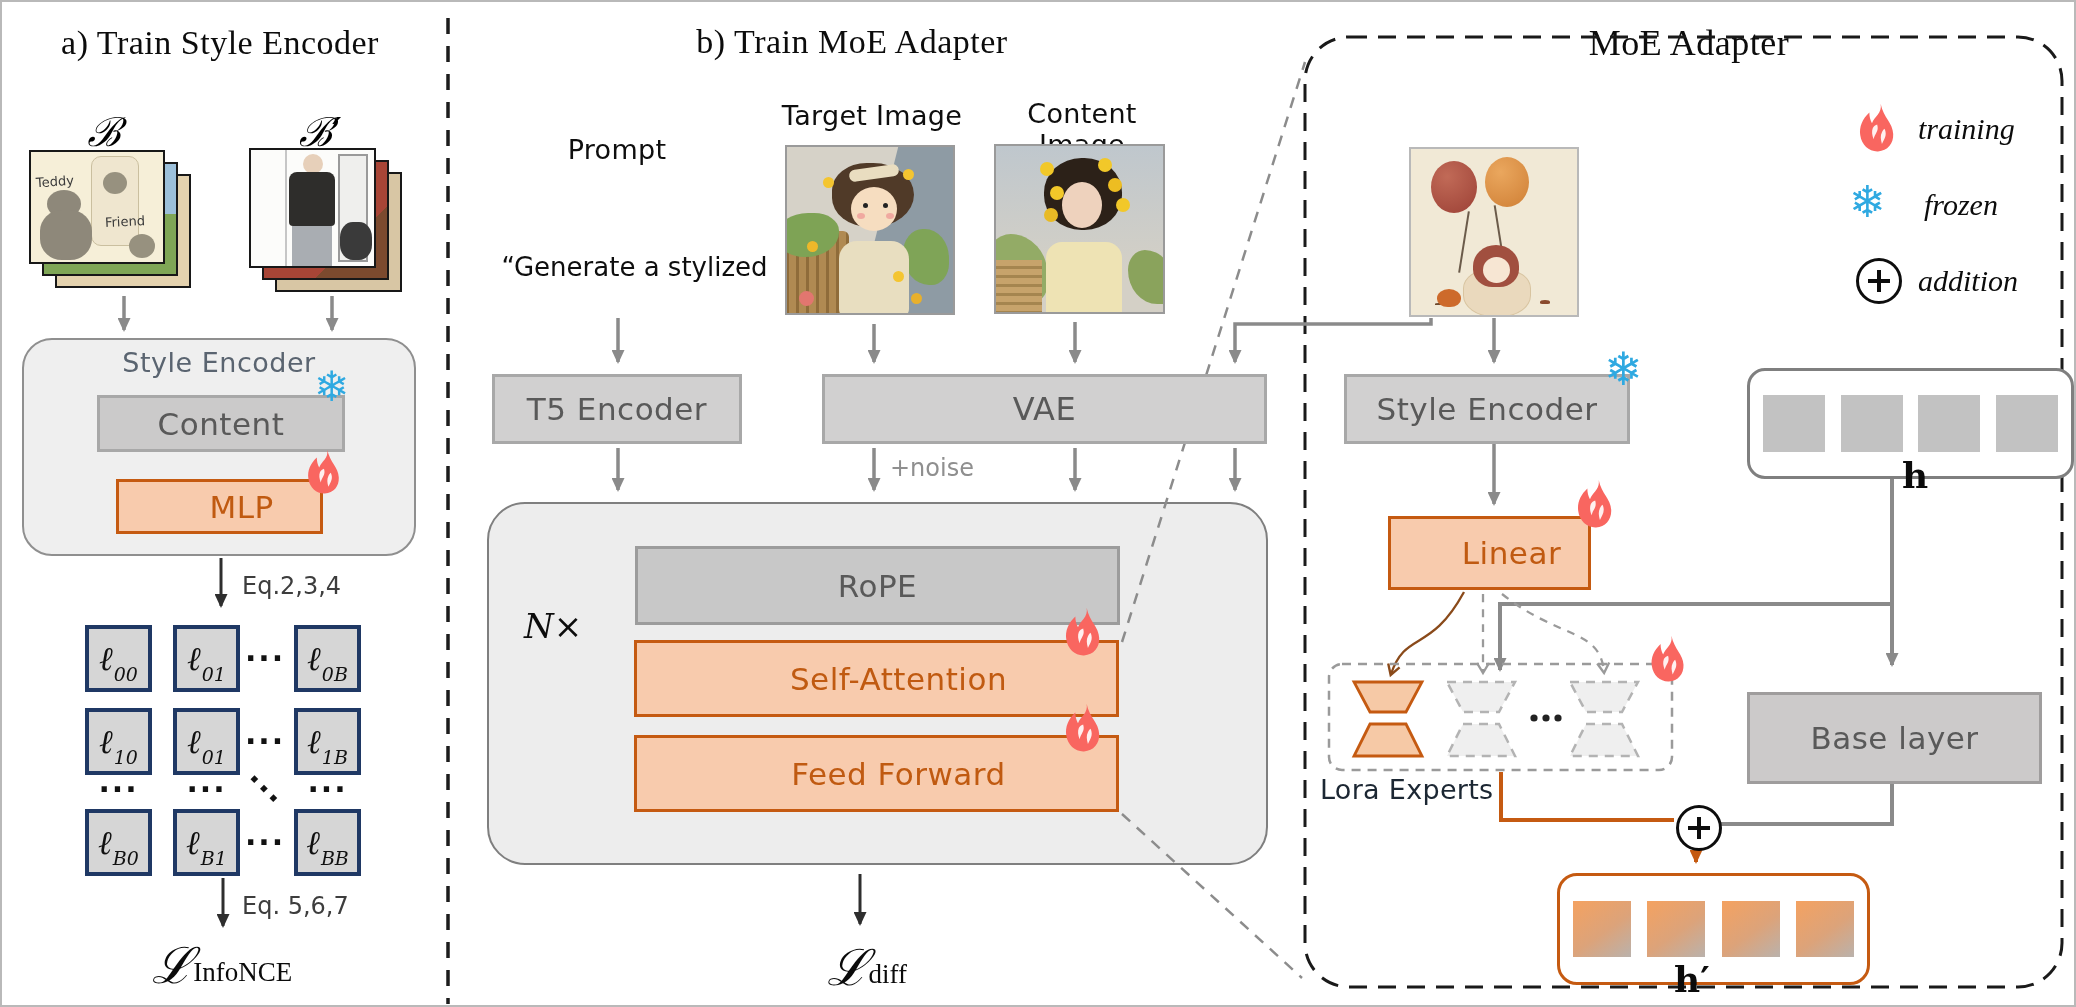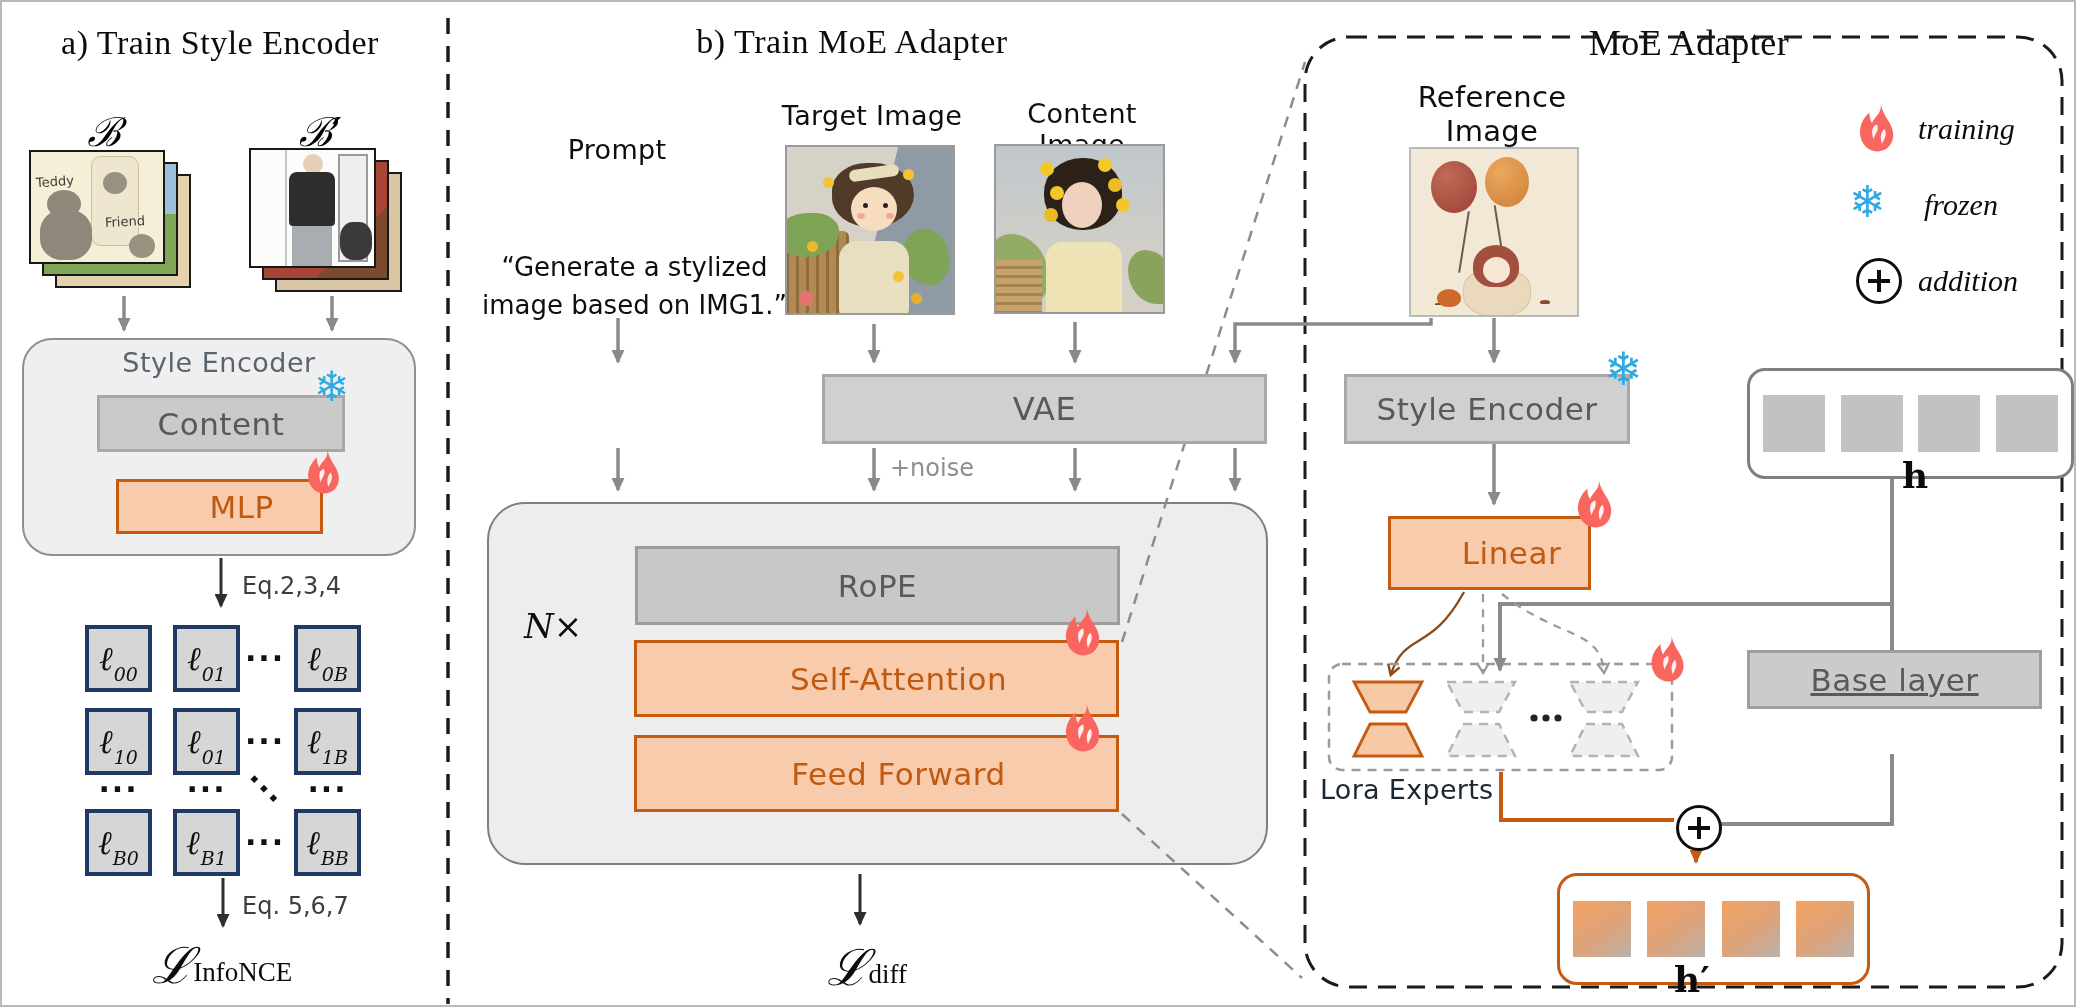--- a/index.html
+++ b/index.html
@@ -242,21 +242,20 @@
   <div class="abs ctr loss" style="left:100px;top:932px;width:240px;height:64px;z-index:3;">
     <span class="script">ℒ</span>
       <sub>InfoNCE</sub>
   </div>
 
   <div class="abs ctr ptitle serif" style="left:640px;top:16px;width:420px;height:48px;">b) Train MoE Adapter</div>
 
   <div class="abs ctr lab" style="left:545px;top:128px;width:140px;height:38px;">Prompt</div>
   <div class="abs" style="left:440px;top:246px;width:385px;text-align:center;font-size:26px;color:#0e0e0e;line-height:38px;">
     <div>“Generate a stylized</div>
-    <div>image based on IMG1.”</div>
   </div>
 
   <div class="abs ctr lab" style="left:775px;top:94px;width:190px;height:38px;">Target Image</div>
   <div class="abs ctr lab" style="left:980px;top:108px;width:200px;height:38px;">Content Image</div>
 
   <div class="abs imgframe" style="left:783px;top:143px;width:170px;height:170px;background:#d6d2c8;">
     <div class="art">
       <div style="right:-24px;top:-14px;width:100px;height:210px;background:#8e9ba4;transform:rotate(14deg);"></div>
       <div style="left:-8px;bottom:-6px;width:70px;height:88px;background:repeating-linear-gradient(90deg,#b08a52 0 7px,#8f6c3a 7px 10px);border-radius:6px;"></div>
       <div style="left:-10px;bottom:56px;width:62px;height:44px;background:#7ea355;border-radius:50% 40% 55% 45%;"></div>
@@ -277,20 +276,21 @@
     <div class="art">
       <div style="left:-10px;bottom:8px;width:62px;height:70px;background:#93ab66;border-radius:40% 60% 30% 60%;box-shadow:134px 8px 0 -8px #8aa35c;"></div>
       <div style="left:-6px;bottom:-8px;width:52px;height:60px;background:repeating-linear-gradient(0deg,#c7a36b 0 6px,#a5854f 6px 9px);"></div>
       <div style="left:48px;top:12px;width:78px;height:72px;background:#2c2118;border-radius:48%;"></div>
       <div style="left:66px;top:36px;width:40px;height:46px;background:#eed2bd;border-radius:50%;"></div>
       <div style="left:50px;top:96px;width:76px;height:74px;background:#eee3b4;border-radius:16px 16px 0 0;"></div>
       <div style="left:44px;top:16px;width:14px;height:14px;border-radius:50%;background:#f2c829;box-shadow:10px 24px 0 #f2c829,58px -4px 0 #f2c829,68px 16px 0 #edbd22,76px 36px 0 #f2c829,4px 46px 0 #e8ba25;"></div>
     </div>
   </div>
 
+  <div class="abs ctr gbox boxtext z3" style="left:490px;top:372px;width:250px;height:70px;font-size:31px;">T5 Encoder</div>
   <div class="abs ctr gbox boxtext z3" style="left:820px;top:372px;width:445px;height:70px;font-size:32px;">VAE</div>
   <div class="abs" style="left:888px;top:452px;font-size:24px;color:#8f8f8f;z-index:3;">+noise</div>
 
   <div class="abs z1" style="left:485px;top:500px;width:781px;height:363px;background:#EDEDED;border:2.5px solid #7f7f7f;border-radius:38px;"></div>
   <div class="abs math" style="left:522px;top:604px;font-size:34px;color:#0c0c0c;z-index:3;">N×</div>
 
   <div class="abs ctr boxtext z3" style="left:633px;top:544px;width:485px;height:79px;font-size:31px;background:#C8C8C8;border:3px solid #9c9c9c;">RoPE</div>
   <div class="abs ctr obox orangetext z3" style="left:632px;top:638px;width:485px;height:77px;font-size:31px;">Self-Attention</div>
   <div class="flame" style="left:1056px;top:604px;width:46px;height:52px;"><svg viewBox="0 0 100 120" width="100%" height="100%">
         <path d="M63 4 C67 26 49 33 43 49 C39 41 37 34 37 24 C21 39 13 57 16 77 C19 100 37 115 57 114 C79 113 93 96 92 74 C91 48 70 37 63 4 Z" fill="#F96660"></path>
@@ -304,21 +304,20 @@
         <path d="M72 62 C79 77 71 86 66 97 C63 86 62 78 66 70 C68 66 70 63 72 62 Z" fill="#ffffff" opacity="0.9"></path>
       </svg></div>
 
   <div class="abs ctr loss" style="left:790px;top:934px;width:150px;height:64px;z-index:3;">
     <span class="script">ℒ</span>
       <sub>diff</sub>
   </div>
 
   <div class="abs ctr ptitle serif" style="left:1480px;top:18px;width:414px;height:46px;font-size:36px;">MoE Adapter</div>
 
-  <div class="abs ctr lab" style="left:1370px;top:92px;width:240px;height:40px;font-size:29px;">Reference Image</div>
 
   <div class="abs imgframe" style="left:1407px;top:145px;width:170px;height:170px;background:#f1e9d6;border-color:#b9b9b9;">
     <div class="art">
       <div style="left:20px;top:12px;width:46px;height:52px;background:radial-gradient(circle at 35% 30%,#c16a57,#9c4136);border-radius:50%;"></div>
       <div style="left:74px;top:8px;width:44px;height:50px;background:radial-gradient(circle at 35% 30%,#eaa75e,#cf7f35);border-radius:50%;"></div>
       <div style="left:52px;top:62px;width:2px;height:62px;background:#6b5b4a;transform:rotate(9deg);"></div>
       <div style="left:88px;top:56px;width:2px;height:68px;background:#6b5b4a;transform:rotate(-9deg);"></div>
       <div style="left:52px;top:120px;width:66px;height:46px;background:#ead9bd;border:1px solid #d8c4a0;border-radius:40% 40% 45% 45%;"></div>
       <div style="left:62px;top:96px;width:46px;height:42px;background:#a14f3f;border-radius:50% 50% 42% 42%;"></div>
       <div style="left:72px;top:108px;width:27px;height:26px;background:#f7e6d3;border-radius:50%;"></div>
@@ -355,21 +354,21 @@
   </div>
   <div class="abs hlabel" style="left:1900px;top:452px;">h</div>
 
   <div class="flame" style="left:1642px;top:632px;width:44px;height:50px;"><svg viewBox="0 0 100 120" width="100%" height="100%">
         <path d="M63 4 C67 26 49 33 43 49 C39 41 37 34 37 24 C21 39 13 57 16 77 C19 100 37 115 57 114 C79 113 93 96 92 74 C91 48 70 37 63 4 Z" fill="#F96660"></path>
         <path d="M55 52 C60 68 49 73 47 86 C43 76 42 68 45 60 C48 55 52 53 55 52 Z" fill="#ffffff" opacity="0.9"></path>
         <path d="M72 62 C79 77 71 86 66 97 C63 86 62 78 66 70 C68 66 70 63 72 62 Z" fill="#ffffff" opacity="0.9"></path>
       </svg></div>
   <div class="abs lab" style="left:1318px;top:772px;font-size:27px;color:#1c2733;z-index:3;">Lora Experts</div>
 
-  <div class="abs ctr boxtext z3" style="left:1745px;top:648px;width:295px;height:59px;font-size:31px;background:#CCCACA;border:3.5px solid #9f9d9d;text-decoration:underline;">Base layer</div>
+  <div class="abs ctr boxtext z3" style="left:1745px;top:690px;width:295px;height:92px;font-size:31px;background:#CCCACA;border:3.5px solid #9f9d9d;">Base layer</div>
 
   <div class="oplus" style="left:1674px;top:803px;width:40px;height:40px;"></div>
 
   <div class="tokbar hpbar" style="left:1555px;top:871px;width:281px;height:82px;">
     <div class="sq"></div>
       <div class="sq"></div>
       <div class="sq"></div>
       <div class="sq"></div>
   </div>
   <div class="abs hlabel" style="left:1672px;top:956px;">h′</div>

